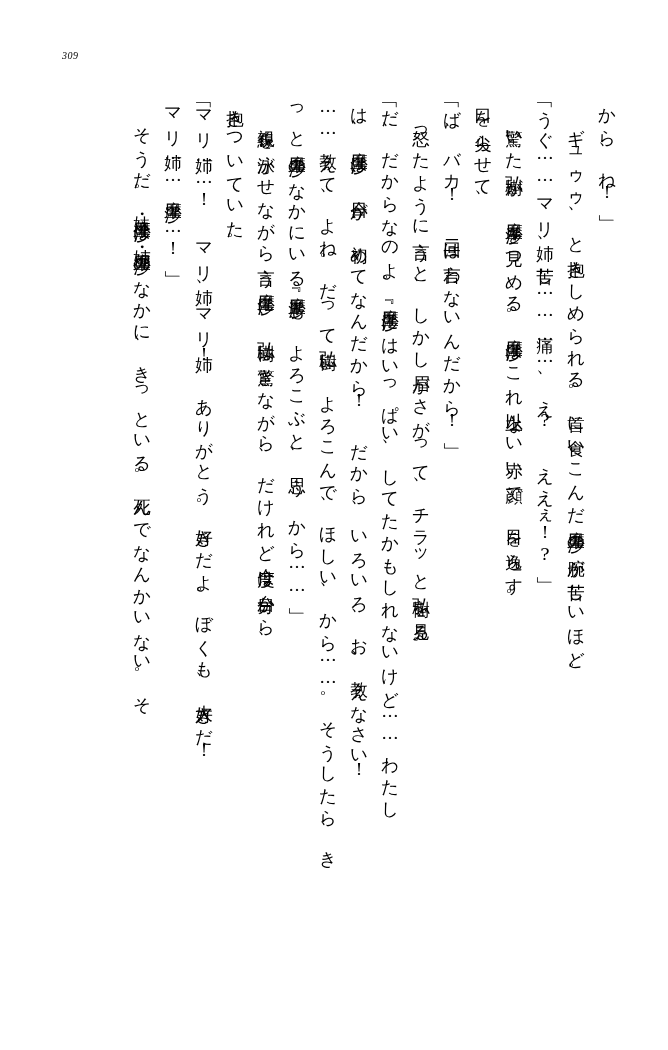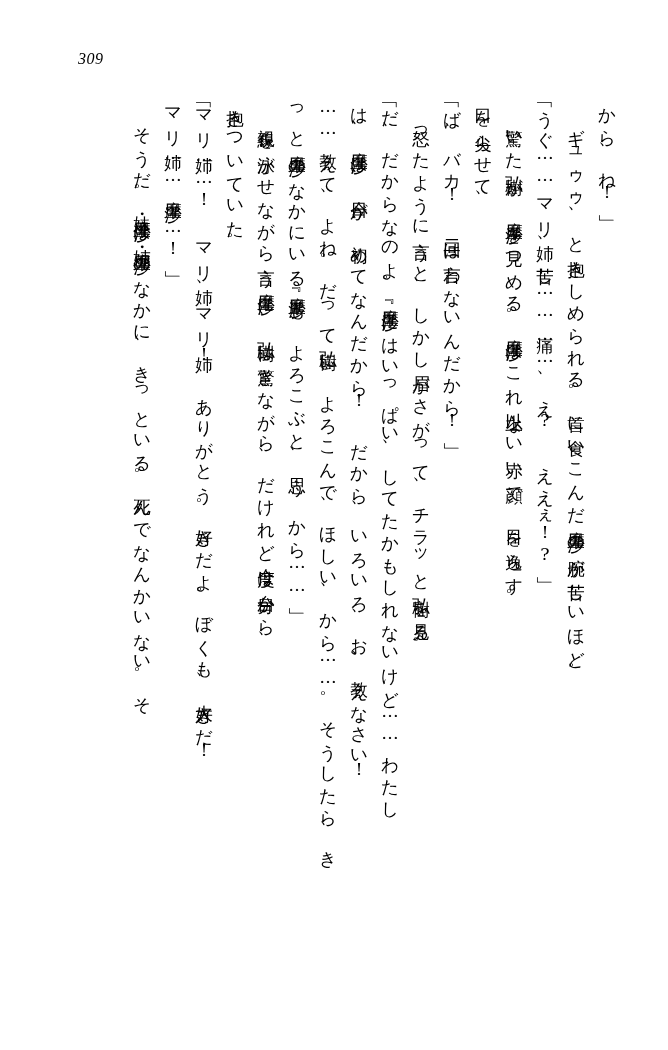--- a/index.html
+++ b/index.html
@@ -17,22 +17,22 @@
   }
   .page {
     position: relative;
     width: 668px;
     height: 1050px;
     box-sizing: border-box;
   }
   .page-number {
     position: absolute;
     top: 50px;
-    left: 78px;
-    font-size: 16px;
+    left: 62px;
+    font-size: 10px;
     font-style: italic;
     font-family: "Liberation Serif", "DejaVu Serif", serif;
     letter-spacing: 0.5px;
   }
   .text-body {
     position: absolute;
     top: 96px;
     right: 46px;
     left: 56px;
     bottom: 44px;

